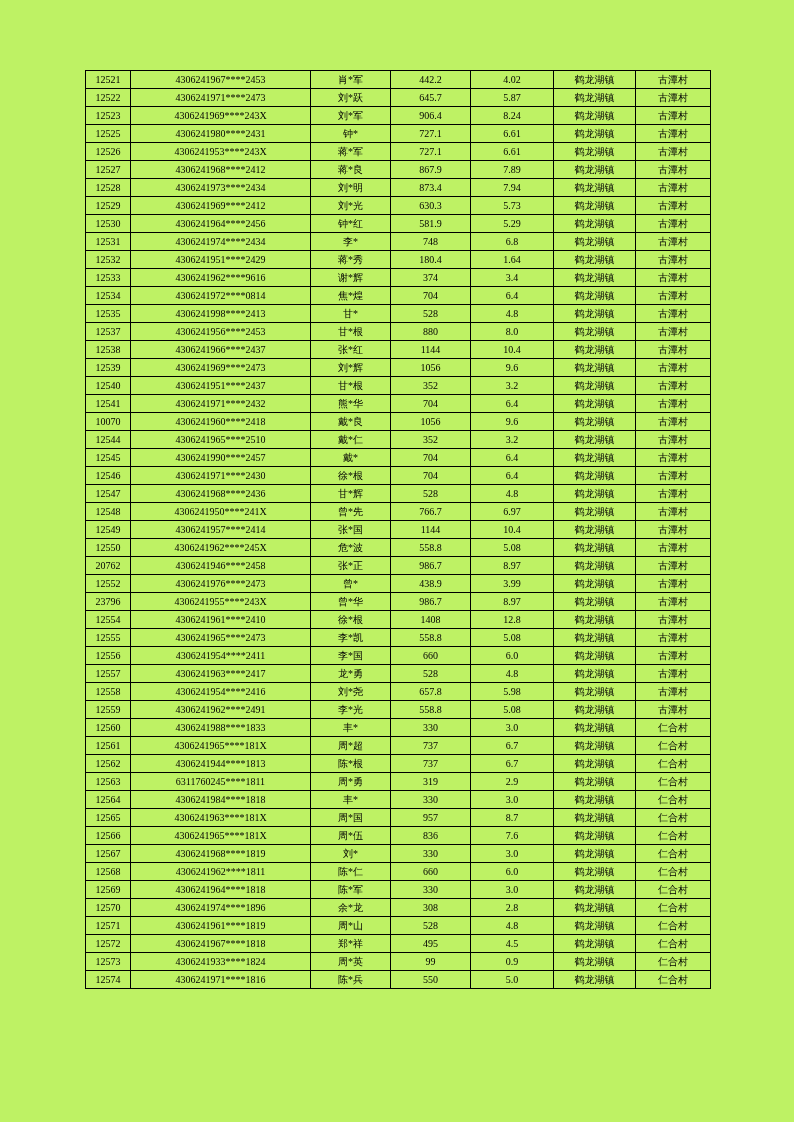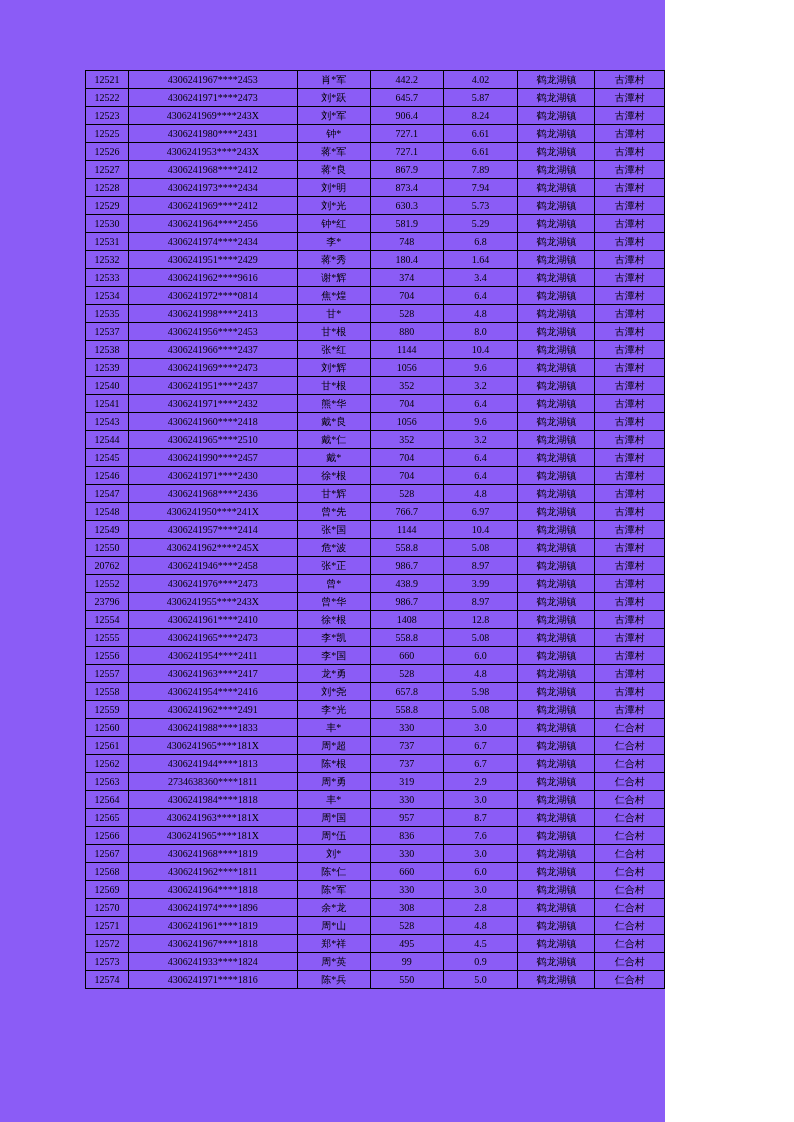--- a/index.html
+++ b/index.html
@@ -1,23 +1,23 @@
 <!DOCTYPE html>
 <html><head>
 <meta charset="utf-8">
 <style>
   html, body {
     margin: 0;
     padding: 0;
     background: #ffffff;
   }
   .page {
-    width: 665px;
+    width: 794px;
     height: 1122px;
-    background: #8b5cf6;
+    background: #bef264;
     position: relative;
     overflow: hidden;
     font-family: "Liberation Serif", "DejaVu Serif", serif;
     color: #000000;
   }
   table.data-table {
     border-collapse: collapse;
     table-layout: fixed;
     position: absolute;
     left: 85px;
@@ -216,21 +216,21 @@
         <tr>
           <td>12541</td>
           <td>4306241971****2432</td>
           <td>熊*华</td>
           <td>704</td>
           <td>6.4</td>
           <td>鹤龙湖镇</td>
           <td>古潭村</td>
         </tr>
         <tr>
-          <td>12543</td>
+          <td>10070</td>
           <td>4306241960****2418</td>
           <td>戴*良</td>
           <td>1056</td>
           <td>9.6</td>
           <td>鹤龙湖镇</td>
           <td>古潭村</td>
         </tr>
         <tr>
           <td>12544</td>
           <td>4306241965****2510</td>
@@ -397,21 +397,21 @@
           <td>12562</td>
           <td>4306241944****1813</td>
           <td>陈*根</td>
           <td>737</td>
           <td>6.7</td>
           <td>鹤龙湖镇</td>
           <td>仁合村</td>
         </tr>
         <tr>
           <td>12563</td>
-          <td>2734638360****1811</td>
+          <td>6311760245****1811</td>
           <td>周*勇</td>
           <td>319</td>
           <td>2.9</td>
           <td>鹤龙湖镇</td>
           <td>仁合村</td>
         </tr>
         <tr>
           <td>12564</td>
           <td>4306241984****1818</td>
           <td>丰*</td>

